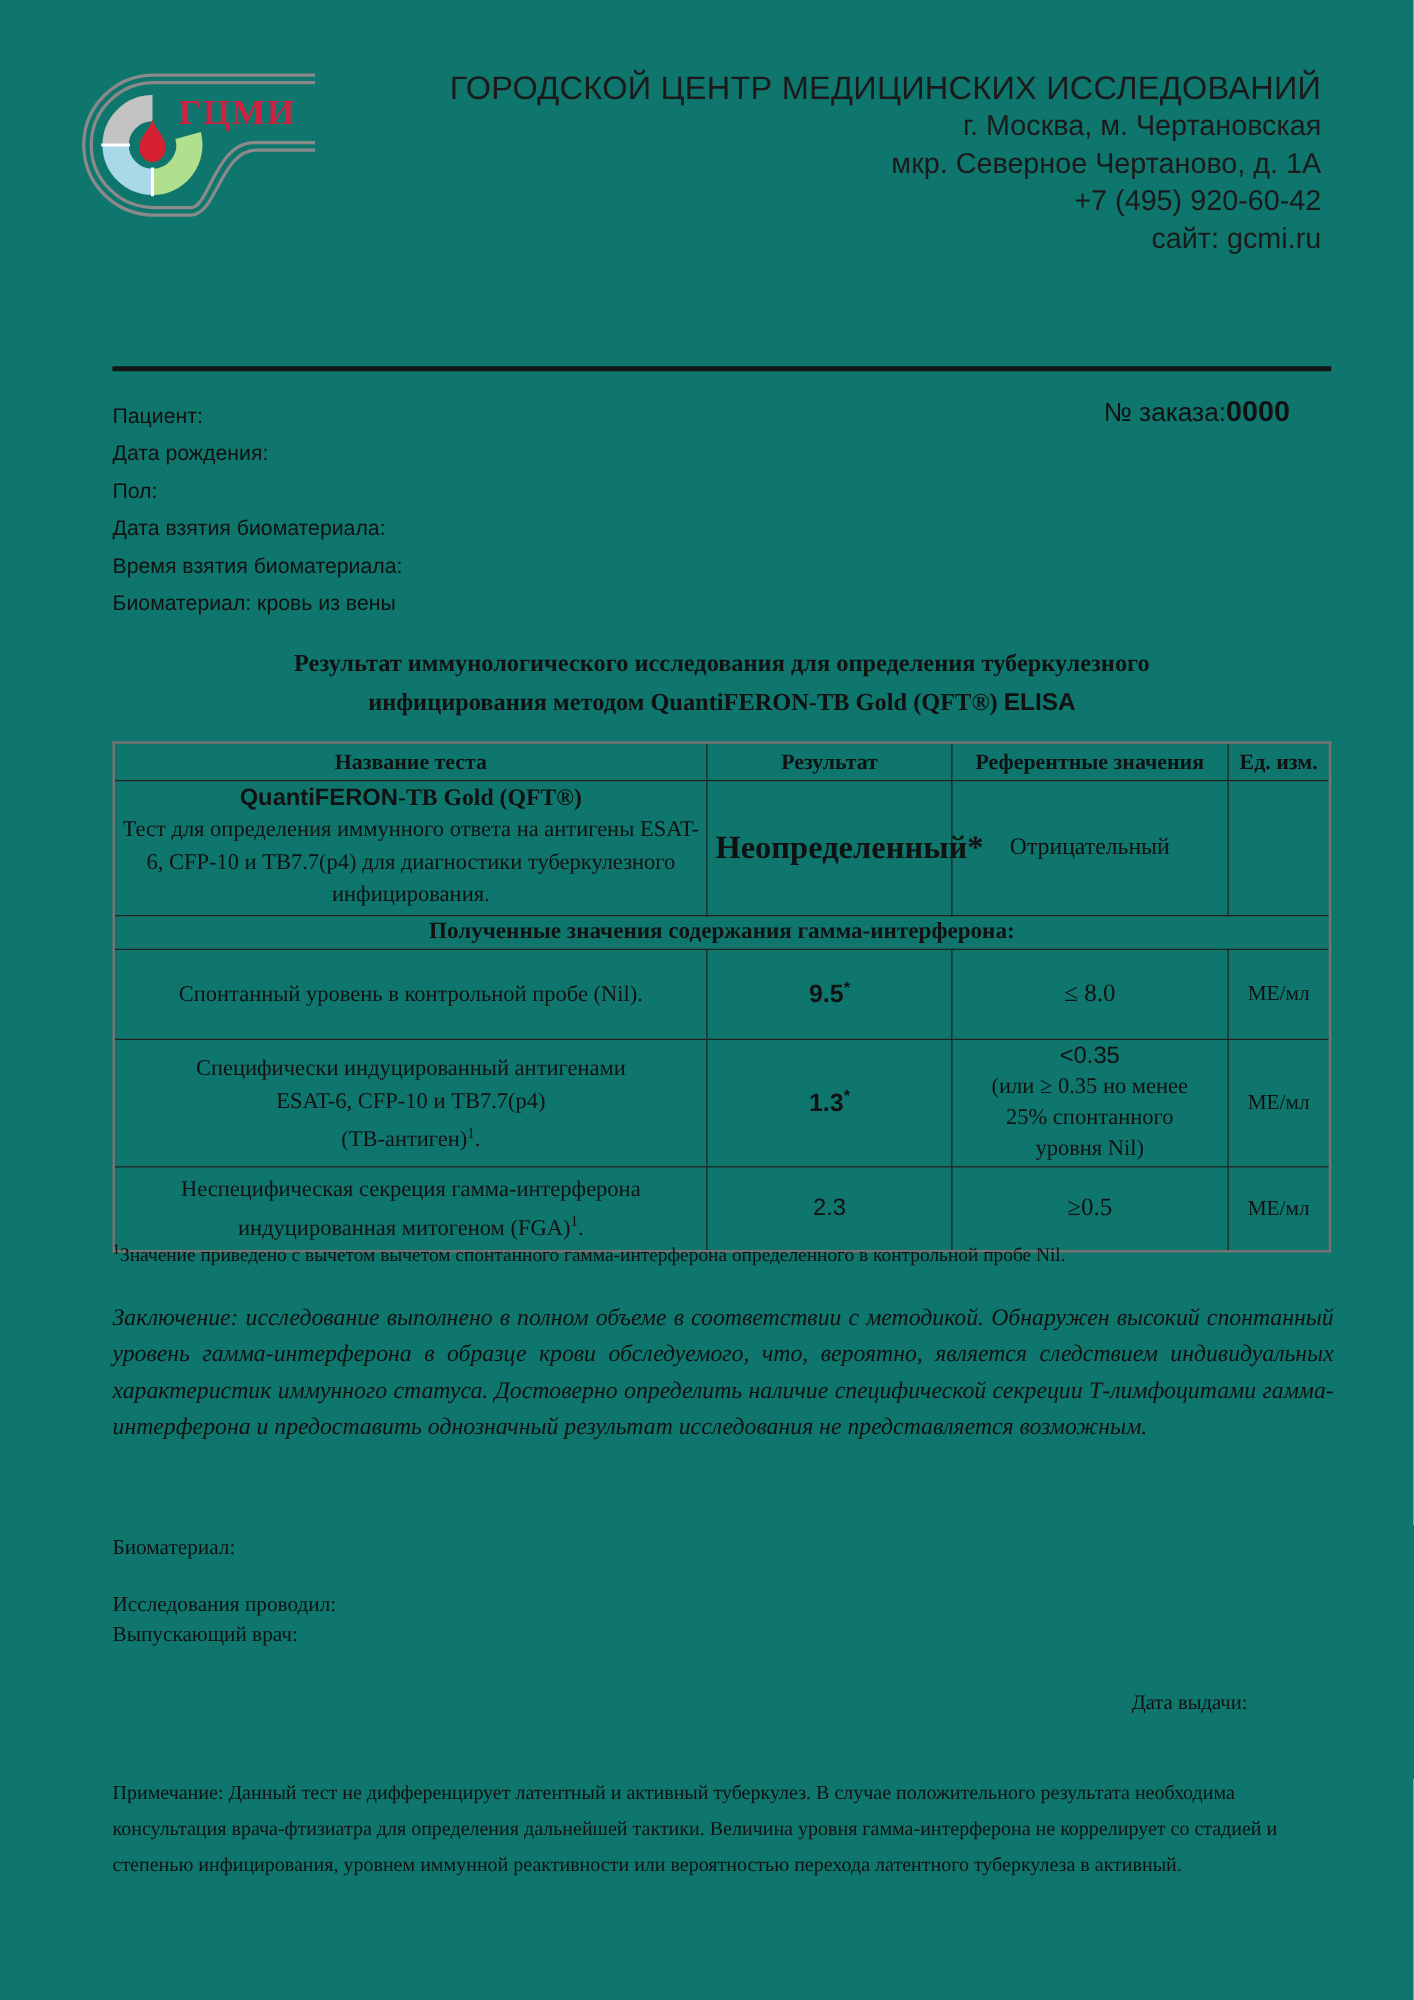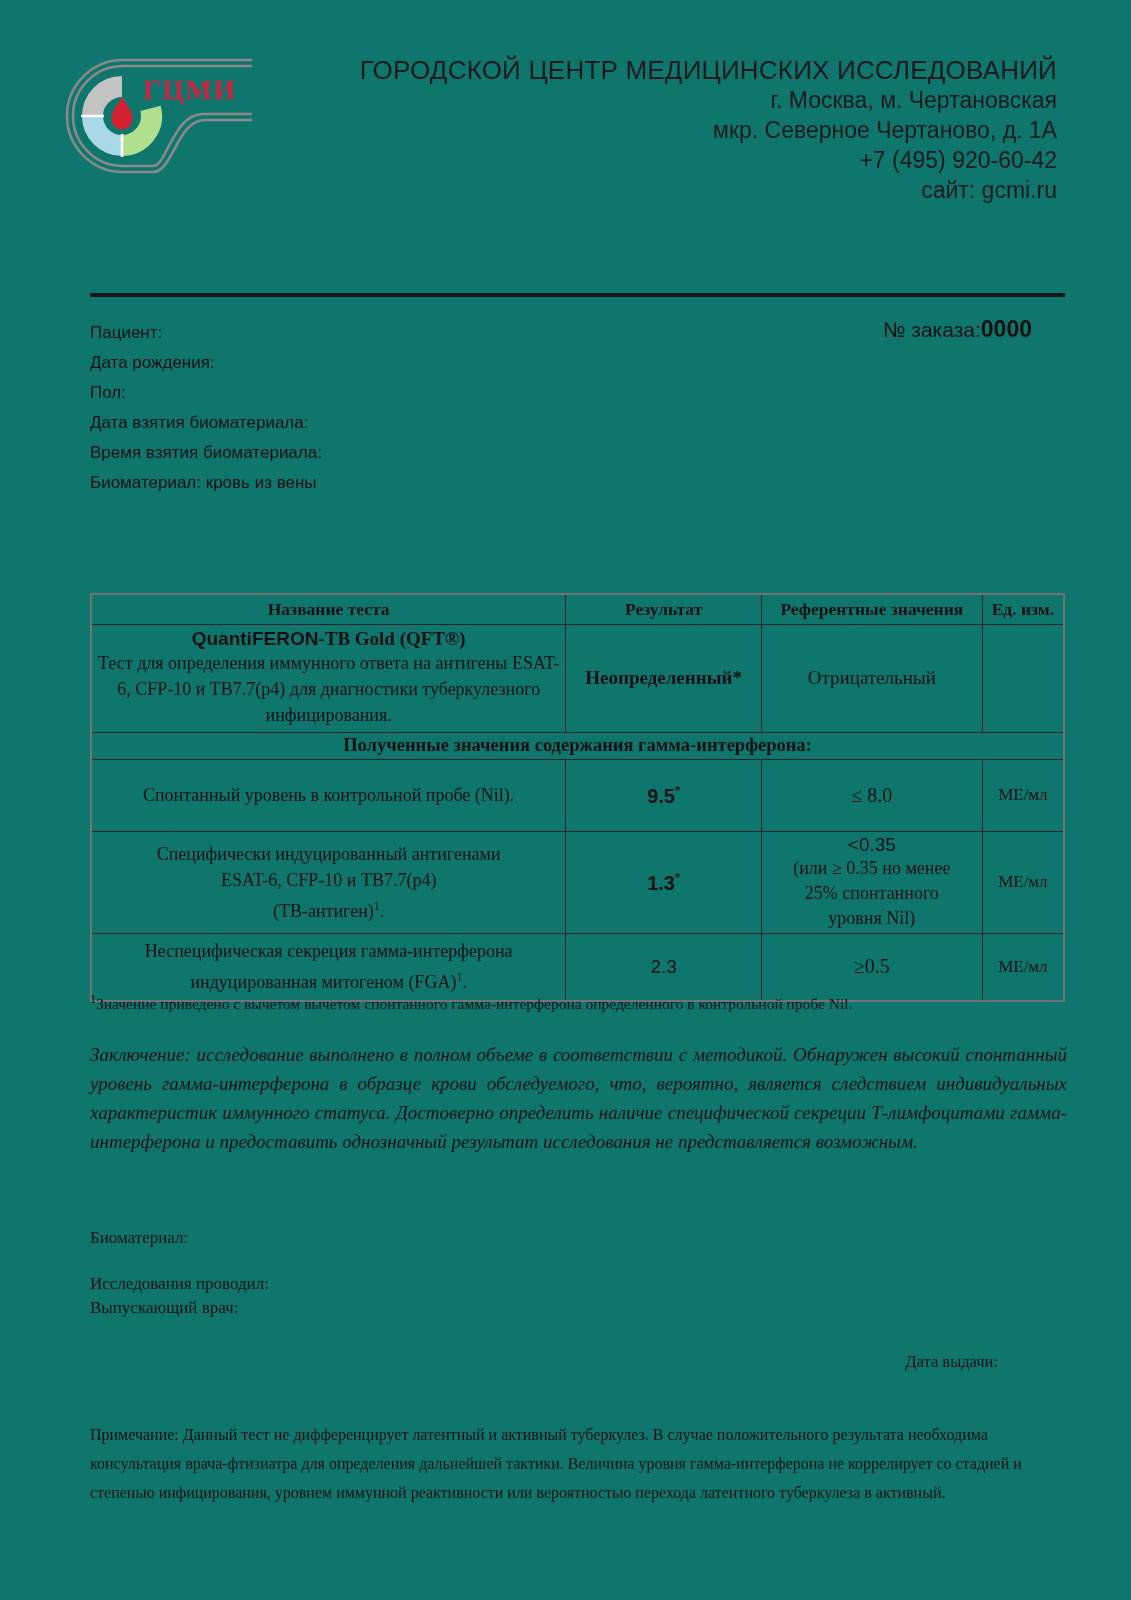--- a/index.html
+++ b/index.html
@@ -52,21 +52,21 @@
     padding: 2px 6px;
   }
   th.col-hdr { font-size: 17.5px; font-weight: 700; height: 30px; }
   .row-main { height: 108px; }
   .row-section { height: 27px; }
   .row-nil { height: 72px; }
   .row-tb { height: 94px; }
   .row-fga { height: 68px; }
   .test-name-bold { font-size: 19px; font-weight: 700; }
   .test-desc { font-size: 18px; line-height: 26px; }
-  .result-bold-serif { font-size: 19px; font-weight: 700; }
+  .result-bold-serif { font-size: 26px; font-weight: 700; }
   .result-num { font-family: "Liberation Sans", sans-serif; font-size: 20px; font-weight: 700; }
   .result-num-reg { font-family: "Liberation Sans", sans-serif; font-size: 19px; font-weight: 400; }
   .result-num sup, .result-num-reg sup { font-size: 13px; }
   .ref-val { font-size: 20px; }
   .ref-lines { font-size: 18px; line-height: 25px; }
   .ref-lt { font-family: "Liberation Sans", sans-serif; font-size: 19px; }
   .units { font-size: 17px; }
   .section-hdr { font-size: 18.5px; font-weight: 700; }
   .name-lines { font-size: 18px; line-height: 26px; }
   sup.fn { font-size: 12px; }
@@ -126,20 +126,24 @@
     <div>Пациент:</div>
     <div>Дата рождения:</div>
     <div>Пол:</div>
     <div>Дата взятия биоматериала:</div>
     <div>Время взятия биоматериала:</div>
     <div>Биоматериал: кровь из вены</div>
   </div>
 
   <div class="order-no"><span>№ заказа:</span><b>0000</b></div>
 
+  <div class="report-title">
+    <div>Результат иммунологического исследования для определения туберкулезного</div>
+    <div><span>инфицирования методом QuantiFERON-TB Gold (QFT®) </span><span class="sans">ELISA</span></div>
+  </div>
 
   <table class="results">
     <colgroup>
       <col style="width:48.8%">
         <col style="width:20.1%">
         <col style="width:22.7%">
         <col style="width:8.4%">
     </colgroup>
     <tbody>
         <tr>

